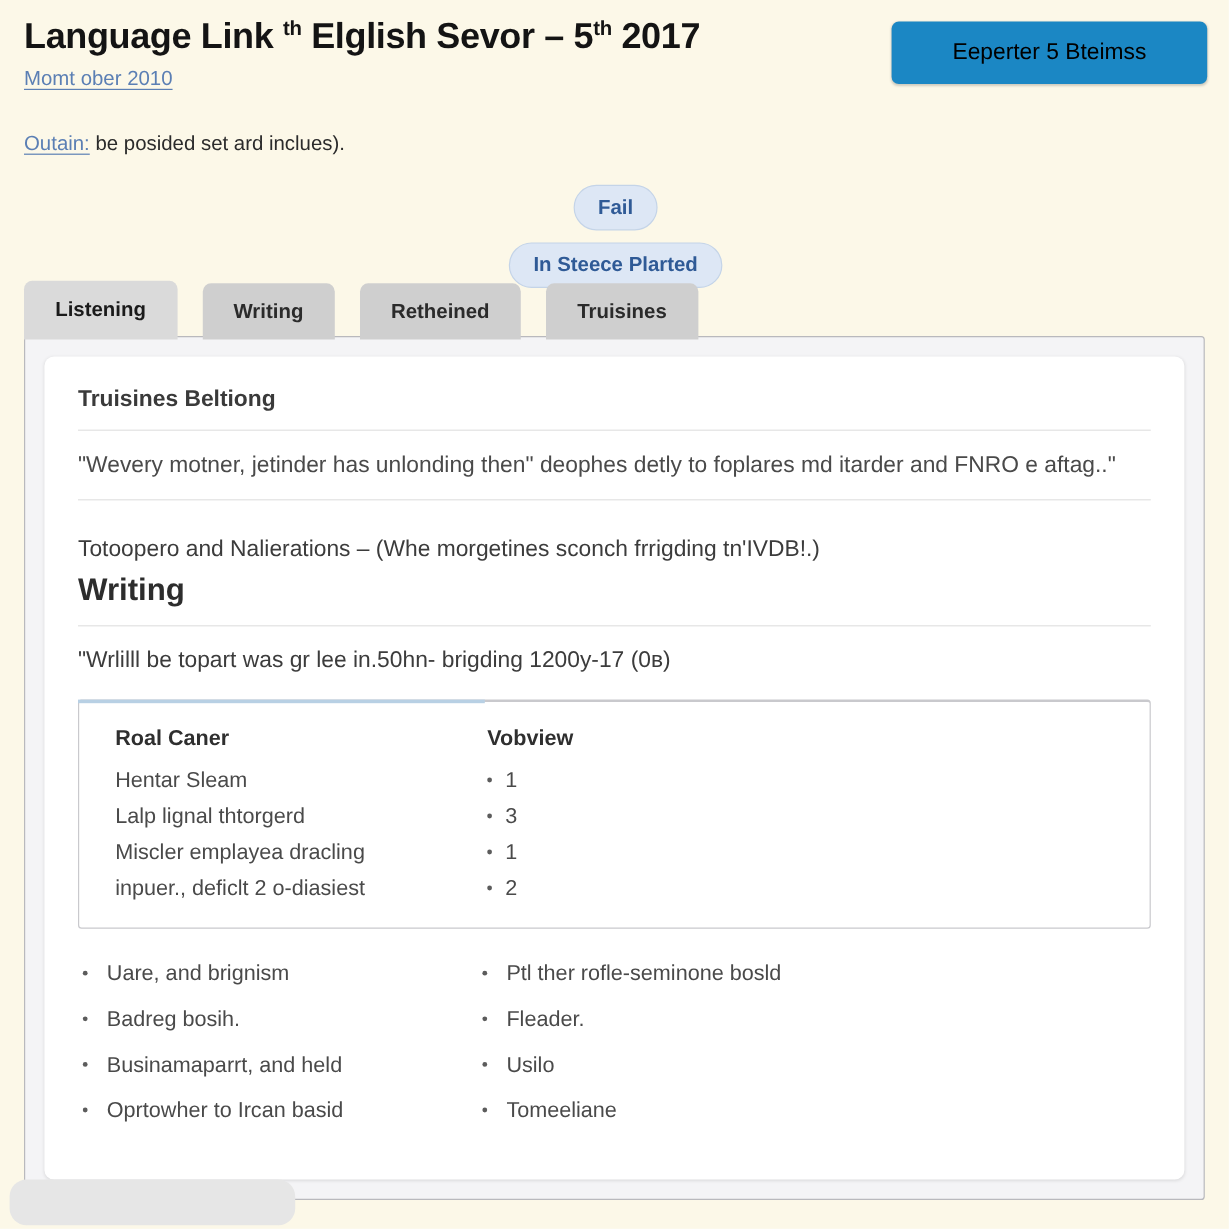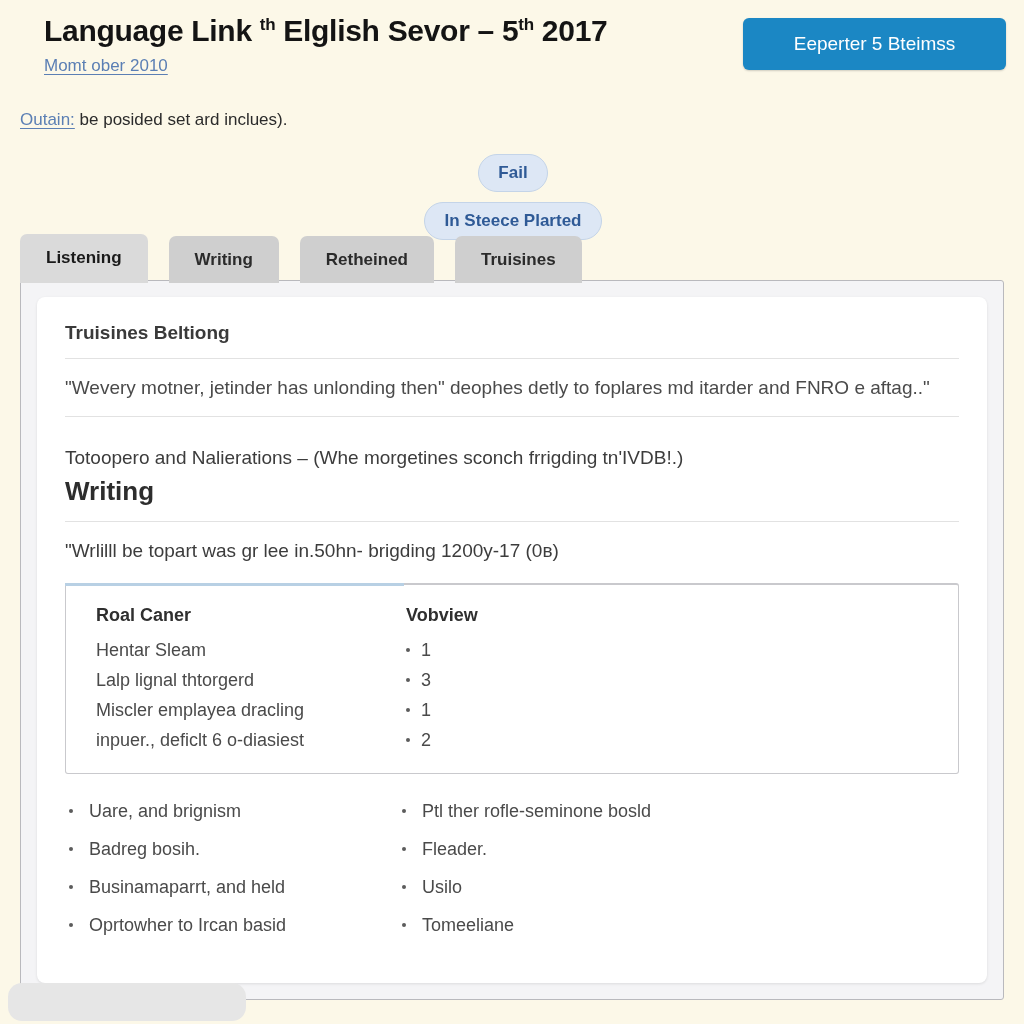--- a/index.html
+++ b/index.html
@@ -23,21 +23,21 @@
     width: 1024px;
     height: 228px;
     box-sizing: border-box;
     padding: 14px 18px 0 20px;
   }
   .title-row {
     display: flex;
     align-items: flex-start;
     justify-content: space-between;
   }
-  .title-block { max-width: 700px; margin-left: 24px; }
+  .title-block { max-width: 700px; }
   .page-title {
     font-size: 30px;
     font-weight: bold;
     letter-spacing: -0.3px;
     color: #141414;
     line-height: 1.1;
     margin: 0;
     white-space: nowrap;
   }
   .page-title .sup {
@@ -49,21 +49,21 @@
     display: inline-block;
     margin-top: 9px;
     font-size: 17px;
     color: #5b7fb4;
     text-decoration: underline;
     text-underline-offset: 3px;
     cursor: pointer;
   }
   .primary-button {
     background: #1b87c4;
-    color: #ffffff;
+    color: #000000;
     font-size: 19px;
     border: none;
     border-radius: 6px;
     padding: 15px 22px;
     min-width: 263px;
     text-align: center;
     cursor: pointer;
     box-shadow: 0 1px 2px rgba(0,0,0,0.18);
     font-family: "Liberation Sans", sans-serif;
     margin-top: 4px;
@@ -327,21 +327,21 @@
           <span class="dot"></span>
           <span>3</span>
         </div>
 
         <div class="cell">Miscler emplayea dracling</div>
         <div class="cell value">
           <span class="dot"></span>
           <span>1</span>
         </div>
 
-        <div class="cell">inpuer., deficlt 6 o-diasiest</div>
+        <div class="cell">inpuer., deficlt 2 o-diasiest</div>
         <div class="cell value">
           <span class="dot"></span>
           <span>2</span>
         </div>
       </div>
     </div>
 
     <div class="bullet-columns">
       <ul class="bullet-list">
         <li>

